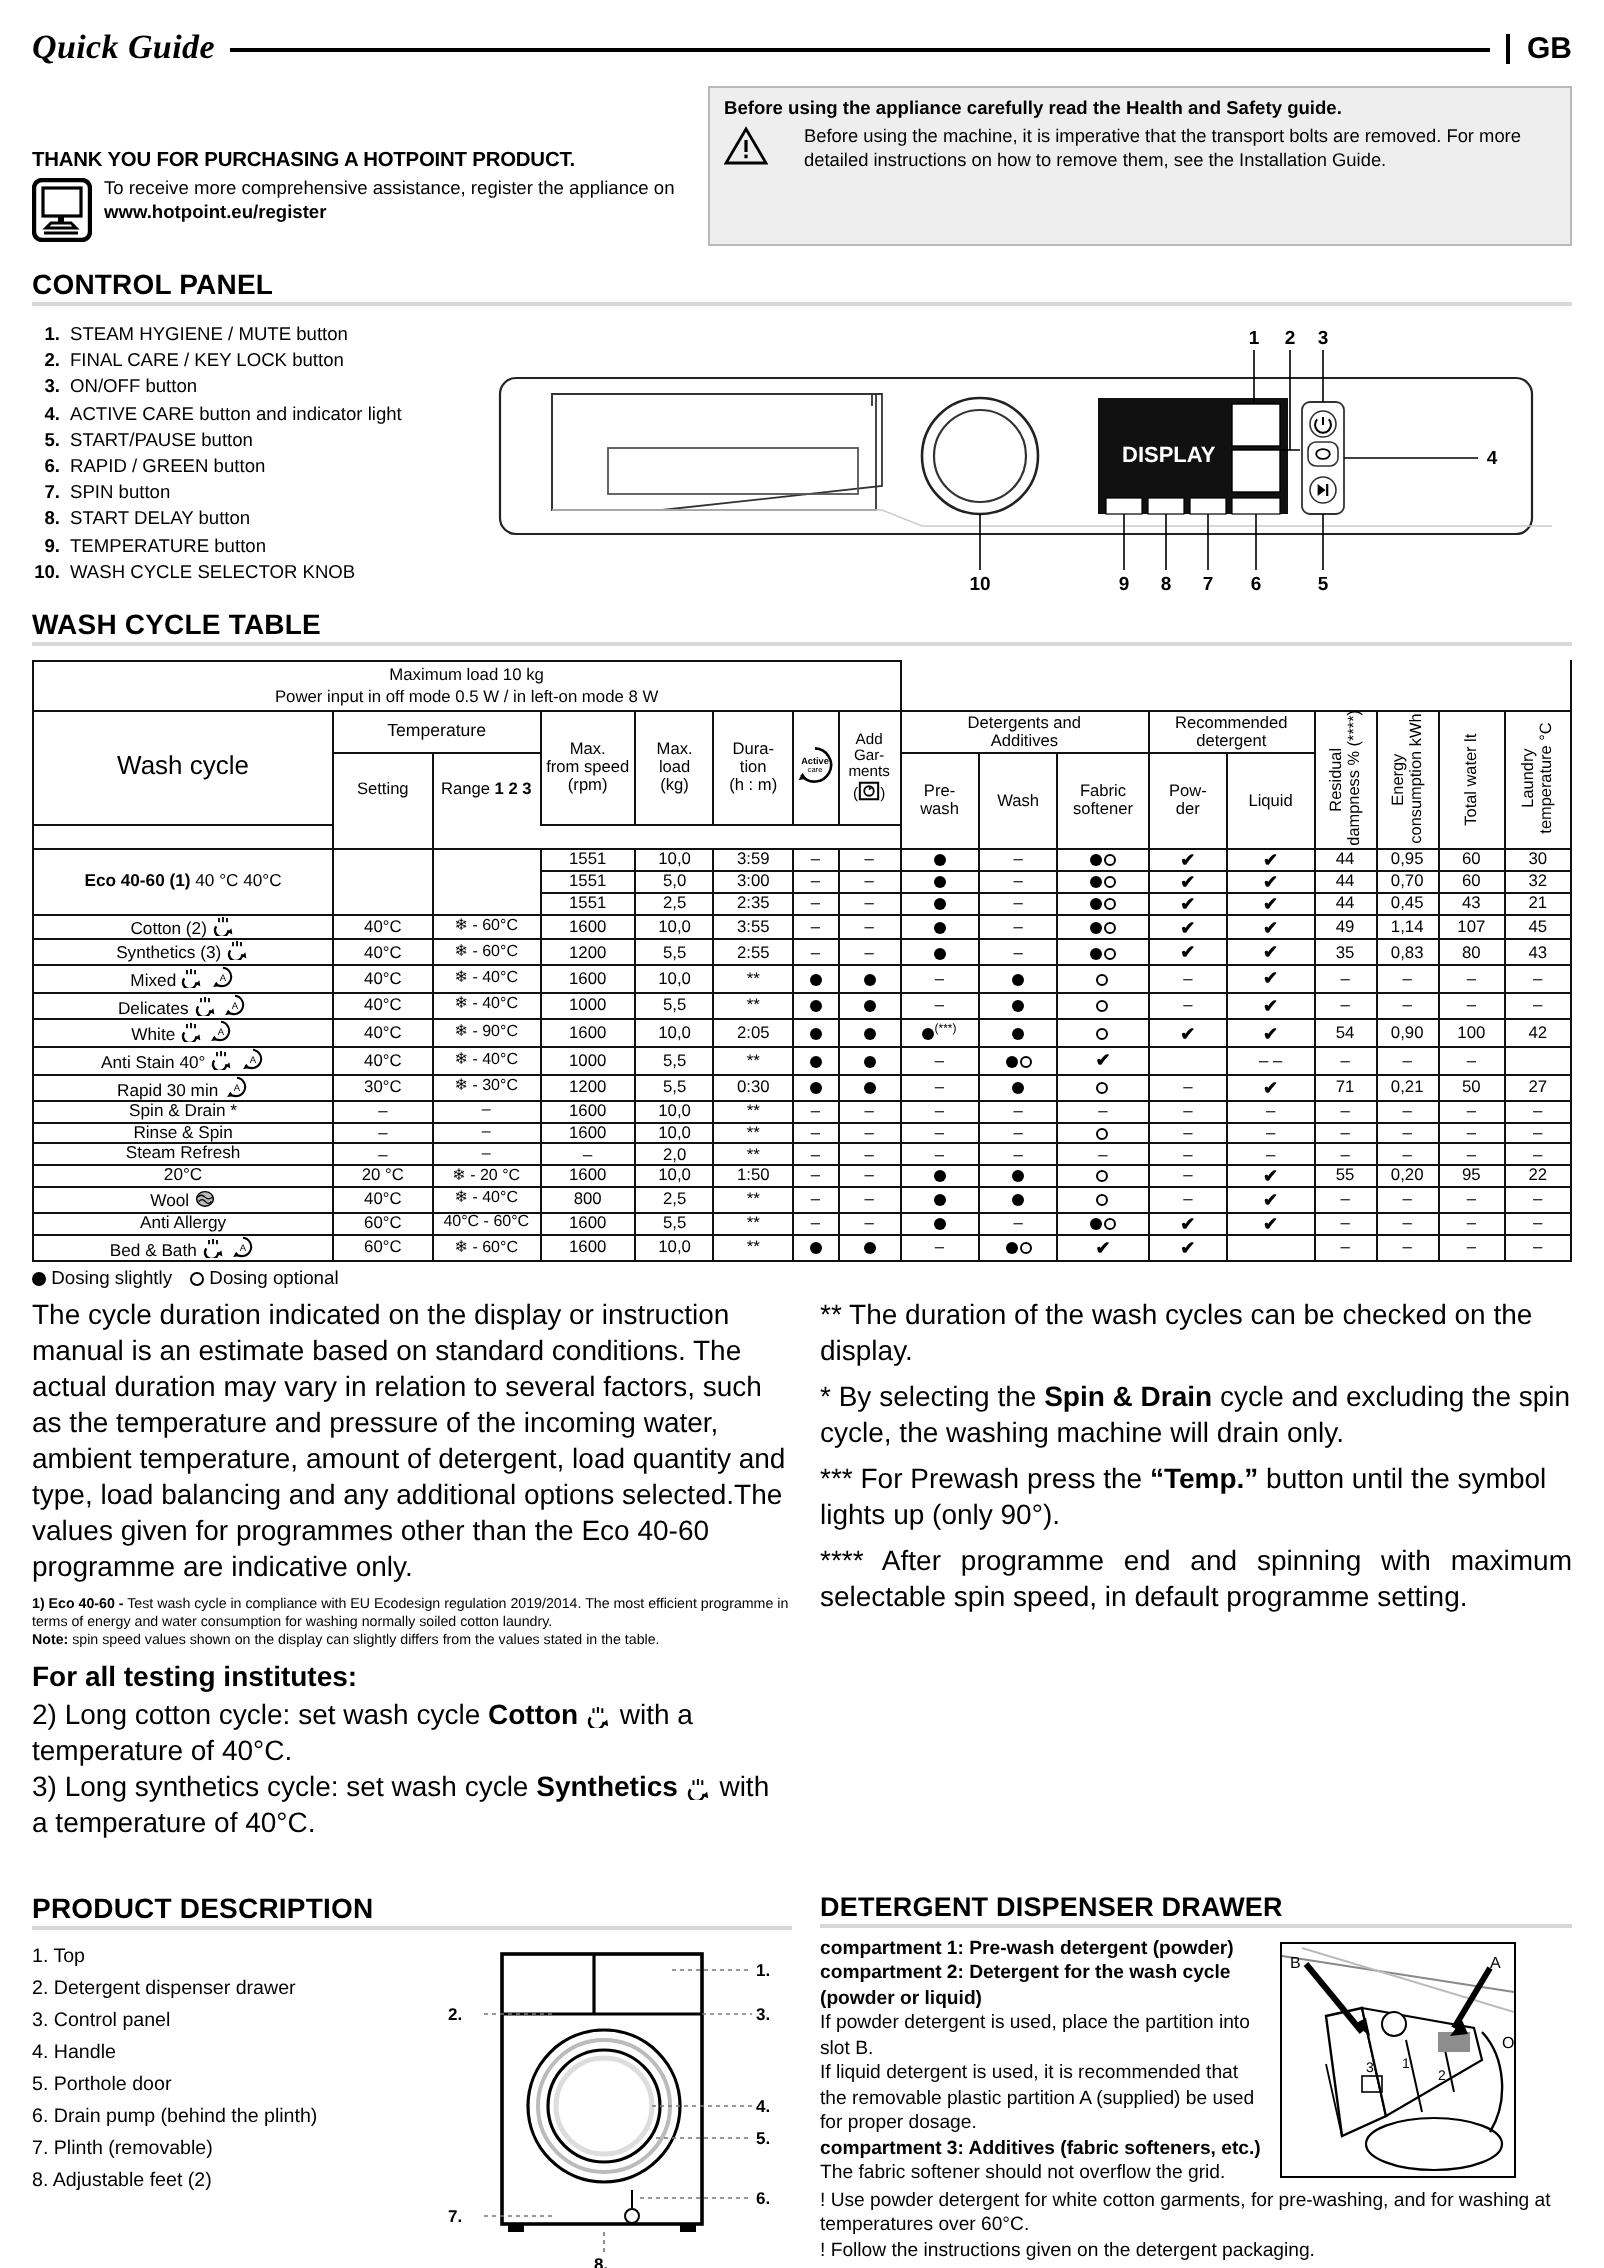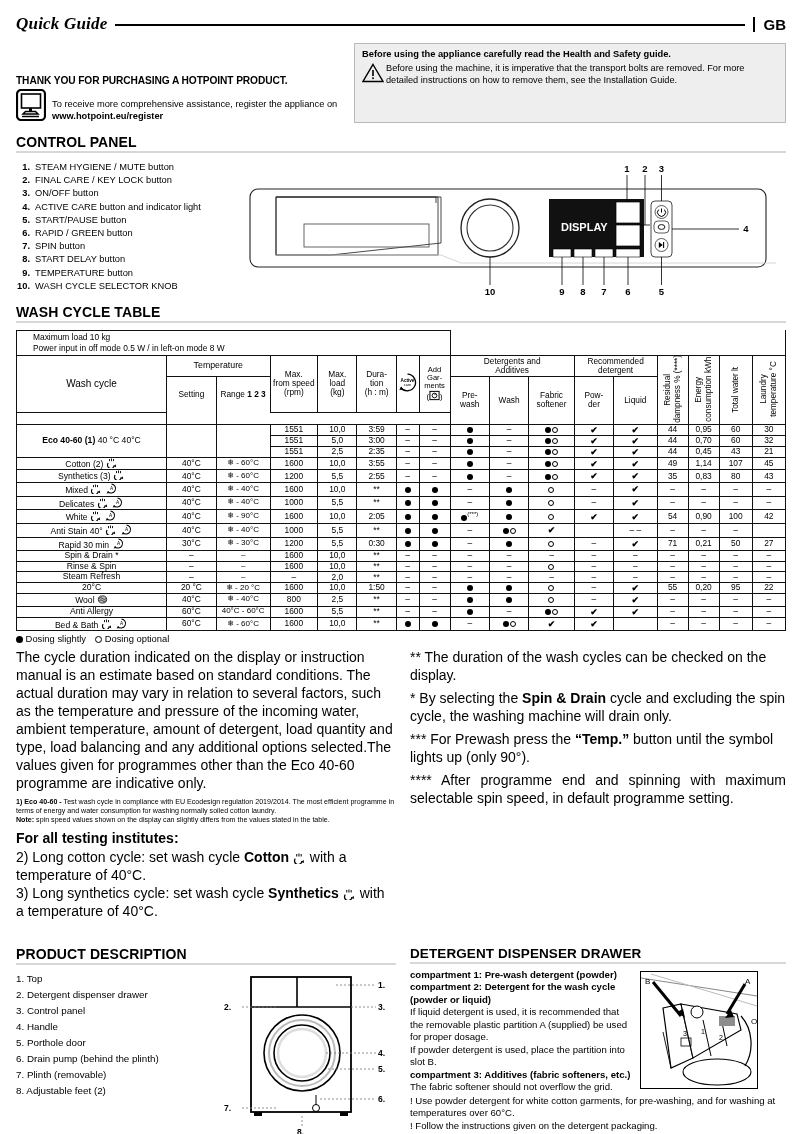--- a/index.html
+++ b/index.html
@@ -17,45 +17,45 @@
 
   
   .topbar { display:flex; align-items:center; gap:8px; }
   .qg-title { font-family:"Liberation Serif", serif; font-style:italic; font-weight:bold; font-size:17px; letter-spacing:.2px; white-space:nowrap;}
   .qg-rule { flex:1; height:2px; background:#000; margin-top:2px;}
   .qg-lang { font-weight:bold; font-size:15px; padding-left:9px; border-left:2px solid #000; line-height:1; }
 
   .headcols { display:flex; gap:12px; margin-top:9px; }
   .thanks { width:326px;margin-top:32px; }
   .thanks h2 { font-size:10.2px; font-weight:bold; margin:0 0 3px 0; letter-spacing:-.1px;}
-  .thanks-body { display:flex; gap:6px;align-items:flex-end; }
+  .thanks-body { display:flex; gap:6px; }
   .reg-text { font-size:9.3px; line-height:1.27; }
   .reg-text b { font-weight:bold; }
   .monitor-icon { flex:0 0 auto; }
 
   .safety { flex:1; border:1px solid #b9b9b9; background:#eeeeee; padding:5px 7px 6px 7px; }
   .safety h3 { font-size:9.3px; margin:0 0 4px 0; font-weight:bold;}
-  .safety-body { display:flex; gap:2px; align-items:flex-start;}
+  .safety-body { display:flex; gap:18px; align-items:flex-start;}
   .safety-body p { margin:0; font-size:9.2px; line-height:1.3;}
 
   .sect-title { font-size:14px; font-weight:bold; letter-spacing:.1px; margin:11px 0 0 0; }
   .sect-rule { height:2px; background:#d8d8d8; margin-top:1px; }
 
   
   .cp-wrap { display:flex; margin-top:8px; }
   .cp-list { width:250px; }
   .cp-list ol { margin:0; padding:0; list-style:none; }
   .cp-list li { font-size:9.3px; line-height:1.42; display:flex; }
   .cp-list li .n { font-weight:bold; width:19px; text-align:right; padding-right:5px; flex:0 0 auto;}
   .cp-art { flex:1; position:relative; height:130px; }
 
   
   .wct { width:770px; border-collapse:collapse; margin-top:7px; font-size:8.1px; table-layout:fixed;}
   .wct td, .wct th { border:1px solid #111; padding:0; text-align:center; vertical-align:middle; font-weight:normal; line-height:1.12;}
-  .wct .topinfo { text-align:left; padding:1px 16px; font-size:8.4px; line-height:1.3;}
+  .wct .topinfo { text-align:center; padding:1px 16px; font-size:8.4px; line-height:1.3;}
   .wct .hdr { font-size:8.3px; padding:1px 1px;}
   .rotate { writing-mode:vertical-rl; transform:rotate(180deg); white-space:nowrap; font-size:8.2px; padding:2px 0; }
   .cyc { text-align:right; padding-right:6px; font-weight:bold; font-size:8.6px; white-space:nowrap;}
   .num { font-size:8.4px; }
   .dot { display:inline-block; width:6px; height:6px; border-radius:50%; background:#000; vertical-align:middle;}
   .ring { display:inline-block; width:6px; height:6px; border-radius:50%; border:1.6px solid #000; background:#fff; vertical-align:middle;}
   .chk { font-weight:bold; font-size:9px; }
   .dash { font-size:8.4px; }
   .snow { font-size:8px; }
   .supsm { font-size:6px; vertical-align:super;}
@@ -267,21 +267,21 @@
     </colgroup>
     <thead>
       <tr>
         <td class="topinfo" colspan="8">
           <span>Maximum load 10 kg</span><br>
           <span>Power input in off  mode 0.5 W / in left-on mode 8 W</span>
         </td>
         <td colspan="9" style="border:0;border-bottom:1px solid #111;border-right:1px solid #111"></td>
       </tr>
       <tr>
-        <td class="hdr" rowspan="2" style="font-size:10px">Wash cycle</td>
+        <td class="hdr" rowspan="2" style="font-size:13px">Wash cycle</td>
         <td class="hdr" colspan="2" style="font-size:8.8px">Temperature</td>
         <td class="hdr" rowspan="2">
           <span>Max.</span><br>
           <span>from speed</span><br>
           <span>(rpm)</span>
         </td>
         <td class="hdr" rowspan="2">
           <span>Max.</span><br>
           <span>load</span><br>
           <span>(kg)</span>
@@ -829,22 +829,22 @@
       </div>
     </div>
 
     <div class="br">
       <div class="sect-title" style="font-size:13.5px">DETERGENT DISPENSER DRAWER</div>
       <div class="sect-rule"></div>
       <div class="dd-body">
         <div class="dd-text">
           <p><b>compartment 1: Pre-wash detergent (powder)</b></p>
           <p><b>compartment 2: Detergent for the wash cycle (powder or liquid)</b></p>
+          <p>If powder detergent is used, place the partition into slot B.</p>
           <p>If liquid detergent is used, it is recommended that the removable plastic partition A (supplied) be used for proper dosage.</p>
-          <p>If powder detergent is used, place the partition into slot B.</p>
           <p><b>compartment 3: Additives (fabric softeners, etc.)</b></p>
           <p>The fabric softener should not overflow the grid.</p>
         </div>
         <div class="dd-img">
           <svg width="116" height="116" viewBox="0 0 116 116">
             <rect x="0" y="0" width="116" height="116" fill="#fff"></rect>
             <path d="M0 6 L116 24" stroke="#888" stroke-width="1"></path>
             <path d="M10 2 L116 34" stroke="#bbb" stroke-width="1"></path>
             <path d="M22 36 L40 32 L52 86 L30 96 Z" fill="#fff" stroke="#000" stroke-width="1.2"></path>
             <path d="M40 32 L96 42 L100 58 L52 86 Z" fill="#fff" stroke="#000" stroke-width="1.1"></path>

